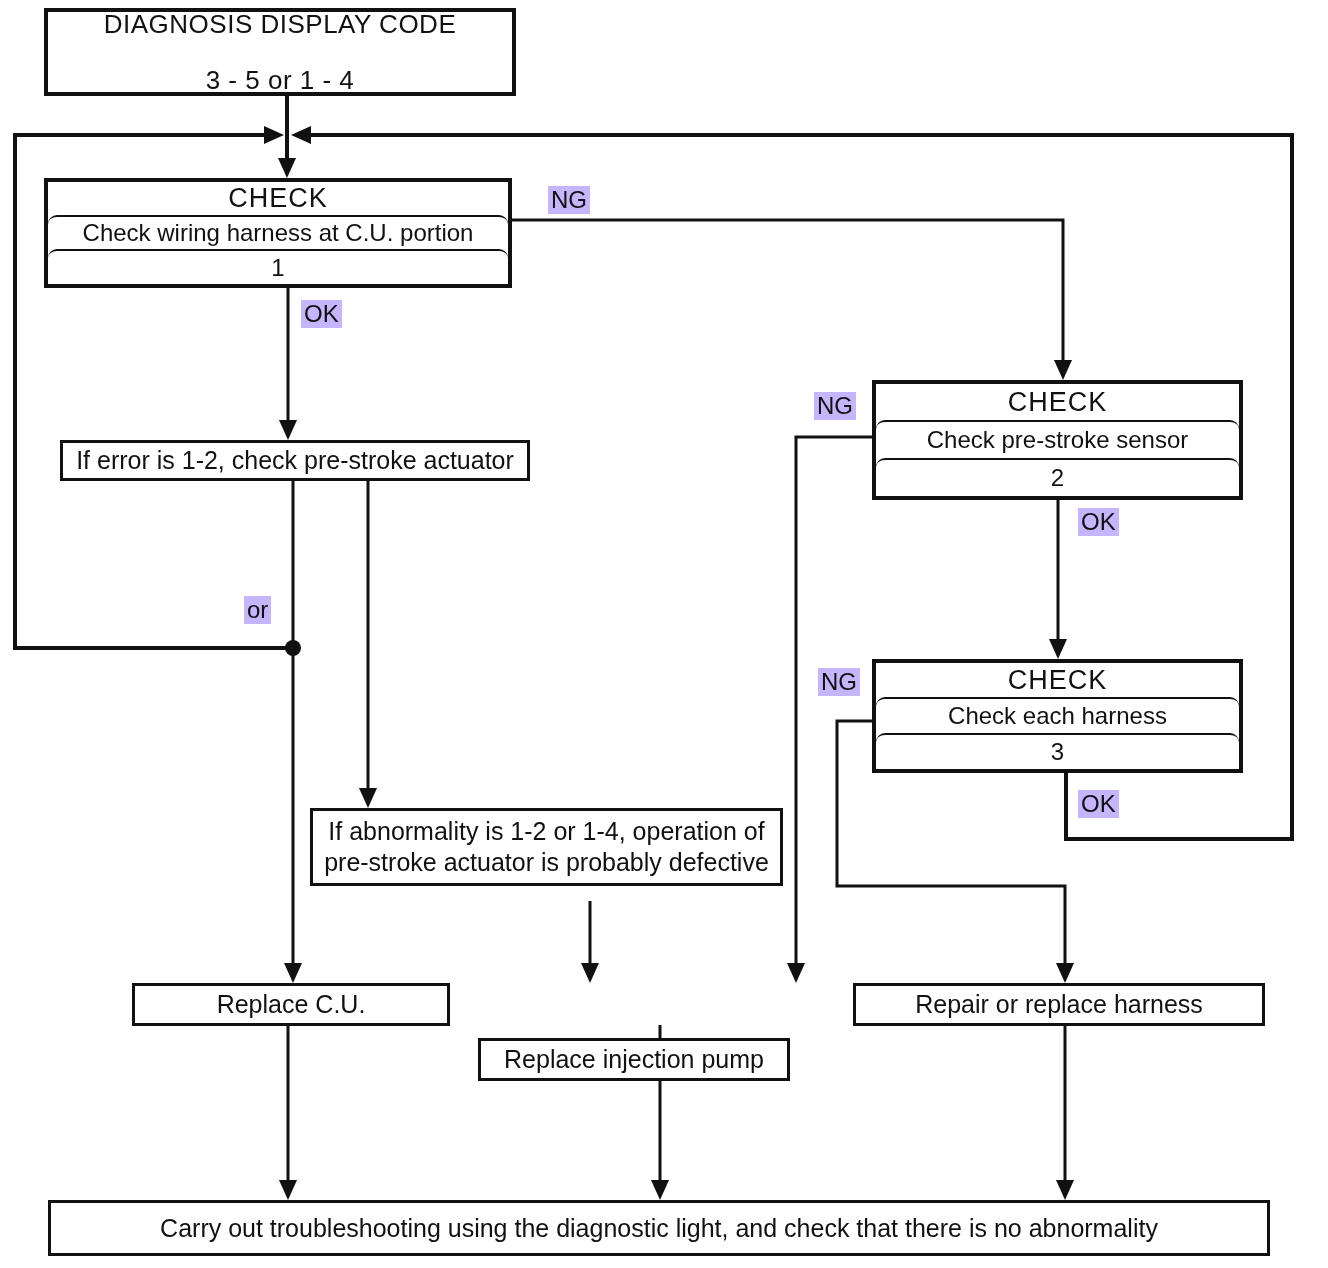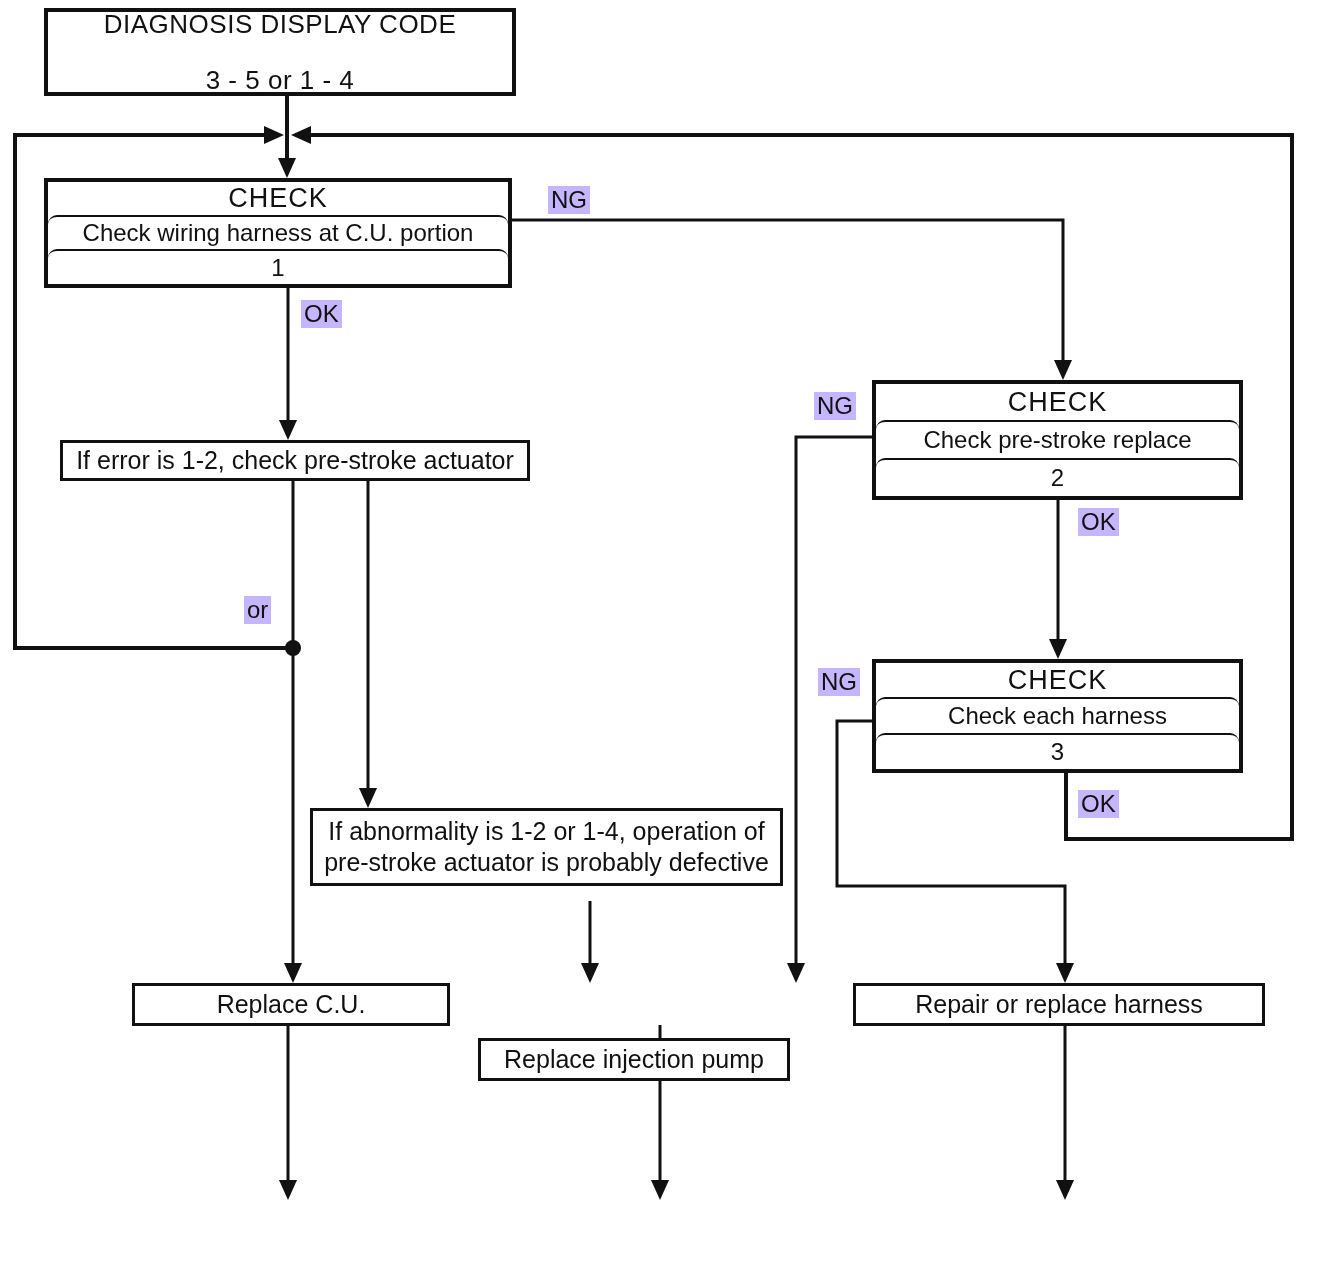--- a/index.html
+++ b/index.html
@@ -101,21 +101,21 @@
     <div class="row">Check wiring harness at C.U. portion</div>
     <div class="row">1</div>
   </div>
 
   <div class="box thin leaf" style="left:60px;top:440px;width:470px;height:41px">
     <span>If error is 1-2, check pre-stroke actuator</span>
   </div>
 
   <div class="box check-box" style="left:872px;top:380px;width:371px;height:120px">
     <div class="row">CHECK</div>
-    <div class="row">Check pre-stroke replace</div>
+    <div class="row">Check pre-stroke sensor</div>
     <div class="row">2</div>
   </div>
 
   <div class="box check-box" style="left:872px;top:659px;width:371px;height:114px">
     <div class="row">CHECK</div>
     <div class="row">Check each harness</div>
     <div class="row">3</div>
   </div>
 
   <div class="box thin multiline" style="left:310px;top:808px;width:473px;height:78px">
@@ -128,20 +128,23 @@
   </div>
 
   <div class="box thin leaf" style="left:478px;top:1038px;width:312px;height:43px">
     <span>Replace injection pump</span>
   </div>
 
   <div class="box thin leaf" style="left:853px;top:983px;width:412px;height:43px">
     <span>Repair or replace harness</span>
   </div>
 
+  <div class="box thin leaf" style="left:48px;top:1200px;width:1222px;height:56px">
+    <span>Carry out troubleshooting using the diagnostic light, and check that there is no abnormality</span>
+  </div>
 
   <span class="wire-label" style="left:548px;top:186px">NG</span>
   <span class="wire-label" style="left:301px;top:300px">OK</span>
   <span class="wire-label" style="left:814px;top:392px">NG</span>
   <span class="wire-label" style="left:1078px;top:508px">OK</span>
   <span class="wire-label" style="left:818px;top:668px">NG</span>
   <span class="wire-label" style="left:1078px;top:790px">OK</span>
   <span class="wire-label" style="left:244px;top:596px">or</span>
 
 </div>

